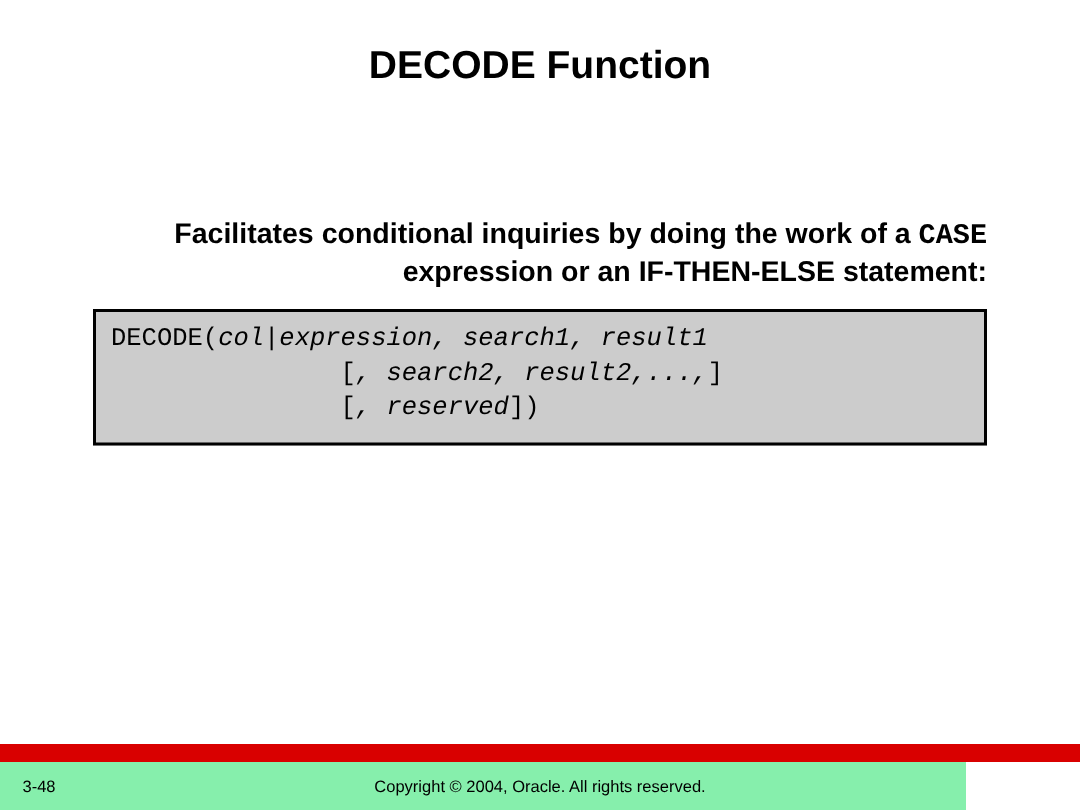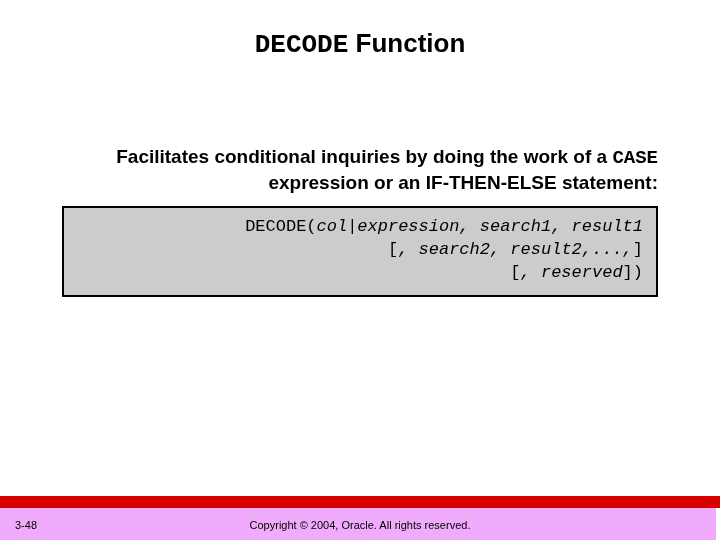--- a/index.html
+++ b/index.html
@@ -12,21 +12,21 @@
     overflow: hidden;
   }
   .slide-title {
     text-align: center;
     padding-top: 28px;
     font-size: 26px;
     font-weight: bold;
     color: #000;
   }
   .slide-title .mono {
-    font-family: Liberation Mono, monospace;
+    font-family: Liberation Sans, sans-serif;
     font-weight: bold;
   }
   .body-text {
     position: absolute;
     top: 145px;
     left: 62px;
     right: 62px;
     font-size: 19px;
     font-weight: bold;
     line-height: 1.25;
@@ -43,30 +43,29 @@
     left: 62px;
     width: 596px;
     background: #cccccc;
     border: 2px solid #000;
     padding: 8px 13px 10px 10px;
     font-family: "Courier New", Courier, monospace;
     font-size: 17px;
     line-height: 1.35;
     color: #000;
     white-space: pre;
-    text-align: right;
   }
   .codebox .ital { font-style: italic; }
   .footer-bar {
     position: absolute;
     left: 0;
     bottom: 0;
-    width: 716px;
+    width: 644px;
     height: 32px;
-    background: #f0abfc;
+    background: #86efac;
     margin-top: 36px;
   }
   .red-stripe {
     position: absolute;
     left: 0;
     bottom: 32px;
     width: 720px;
     height: 12px;
     background: #d90000;
   }

